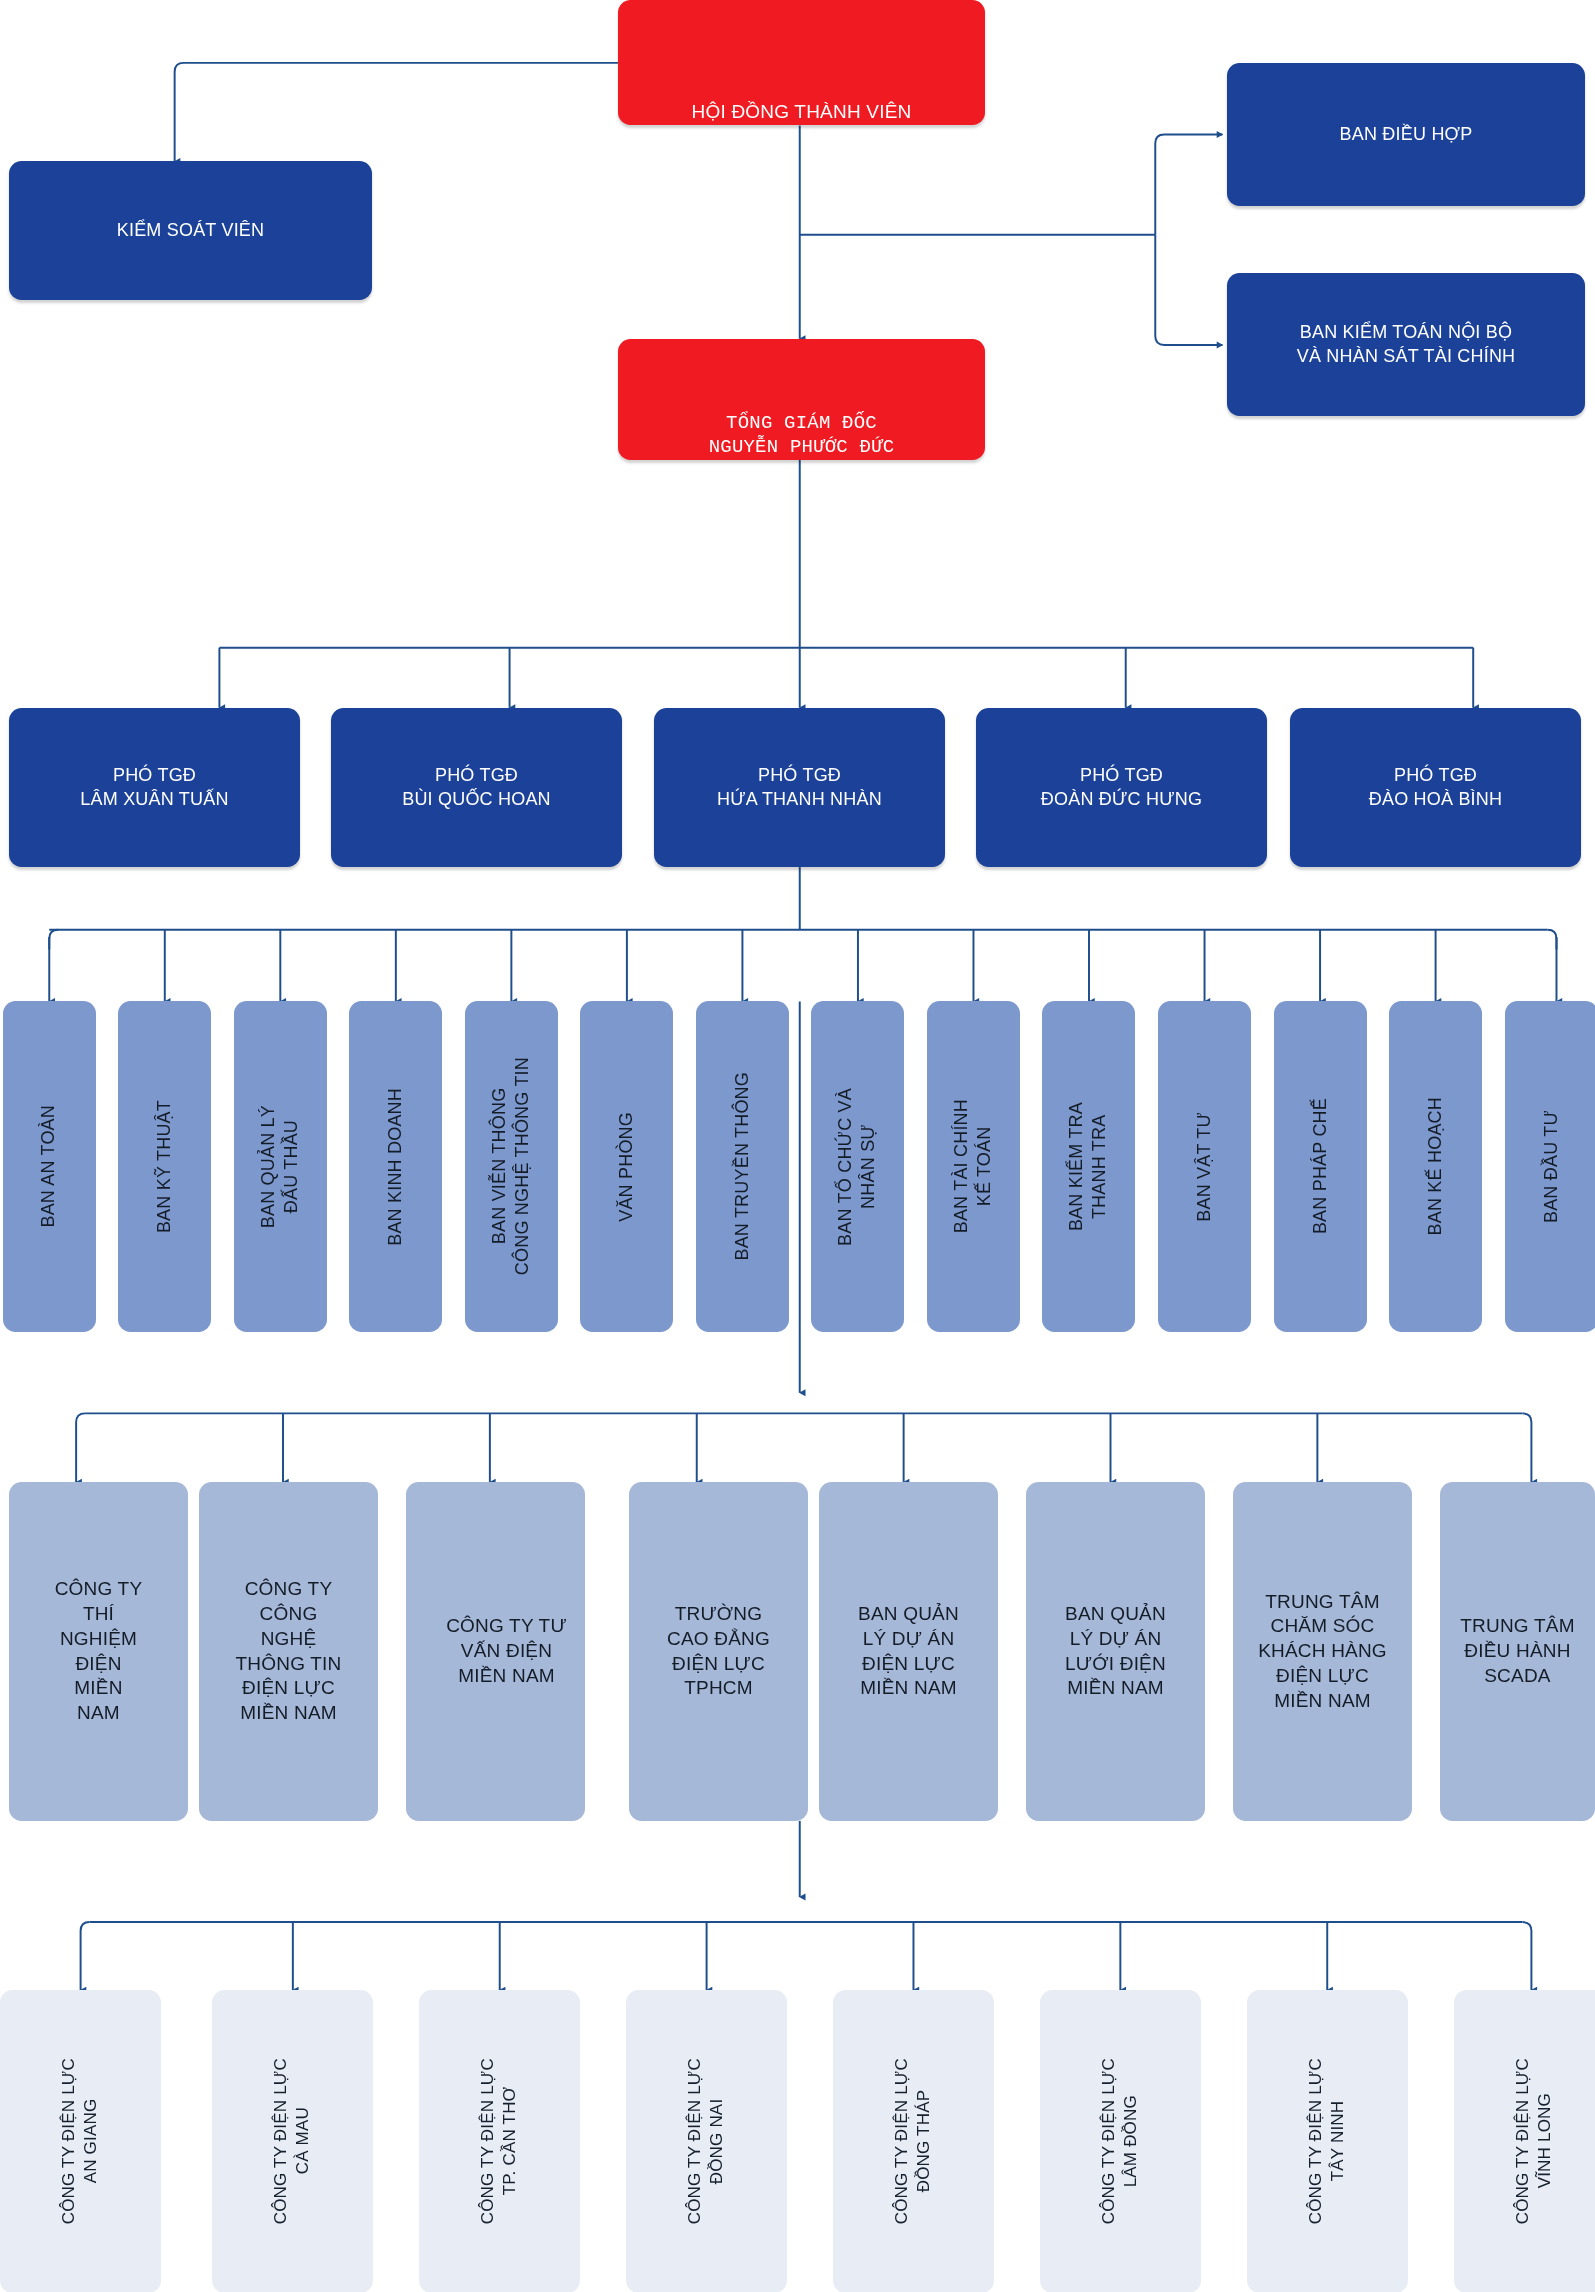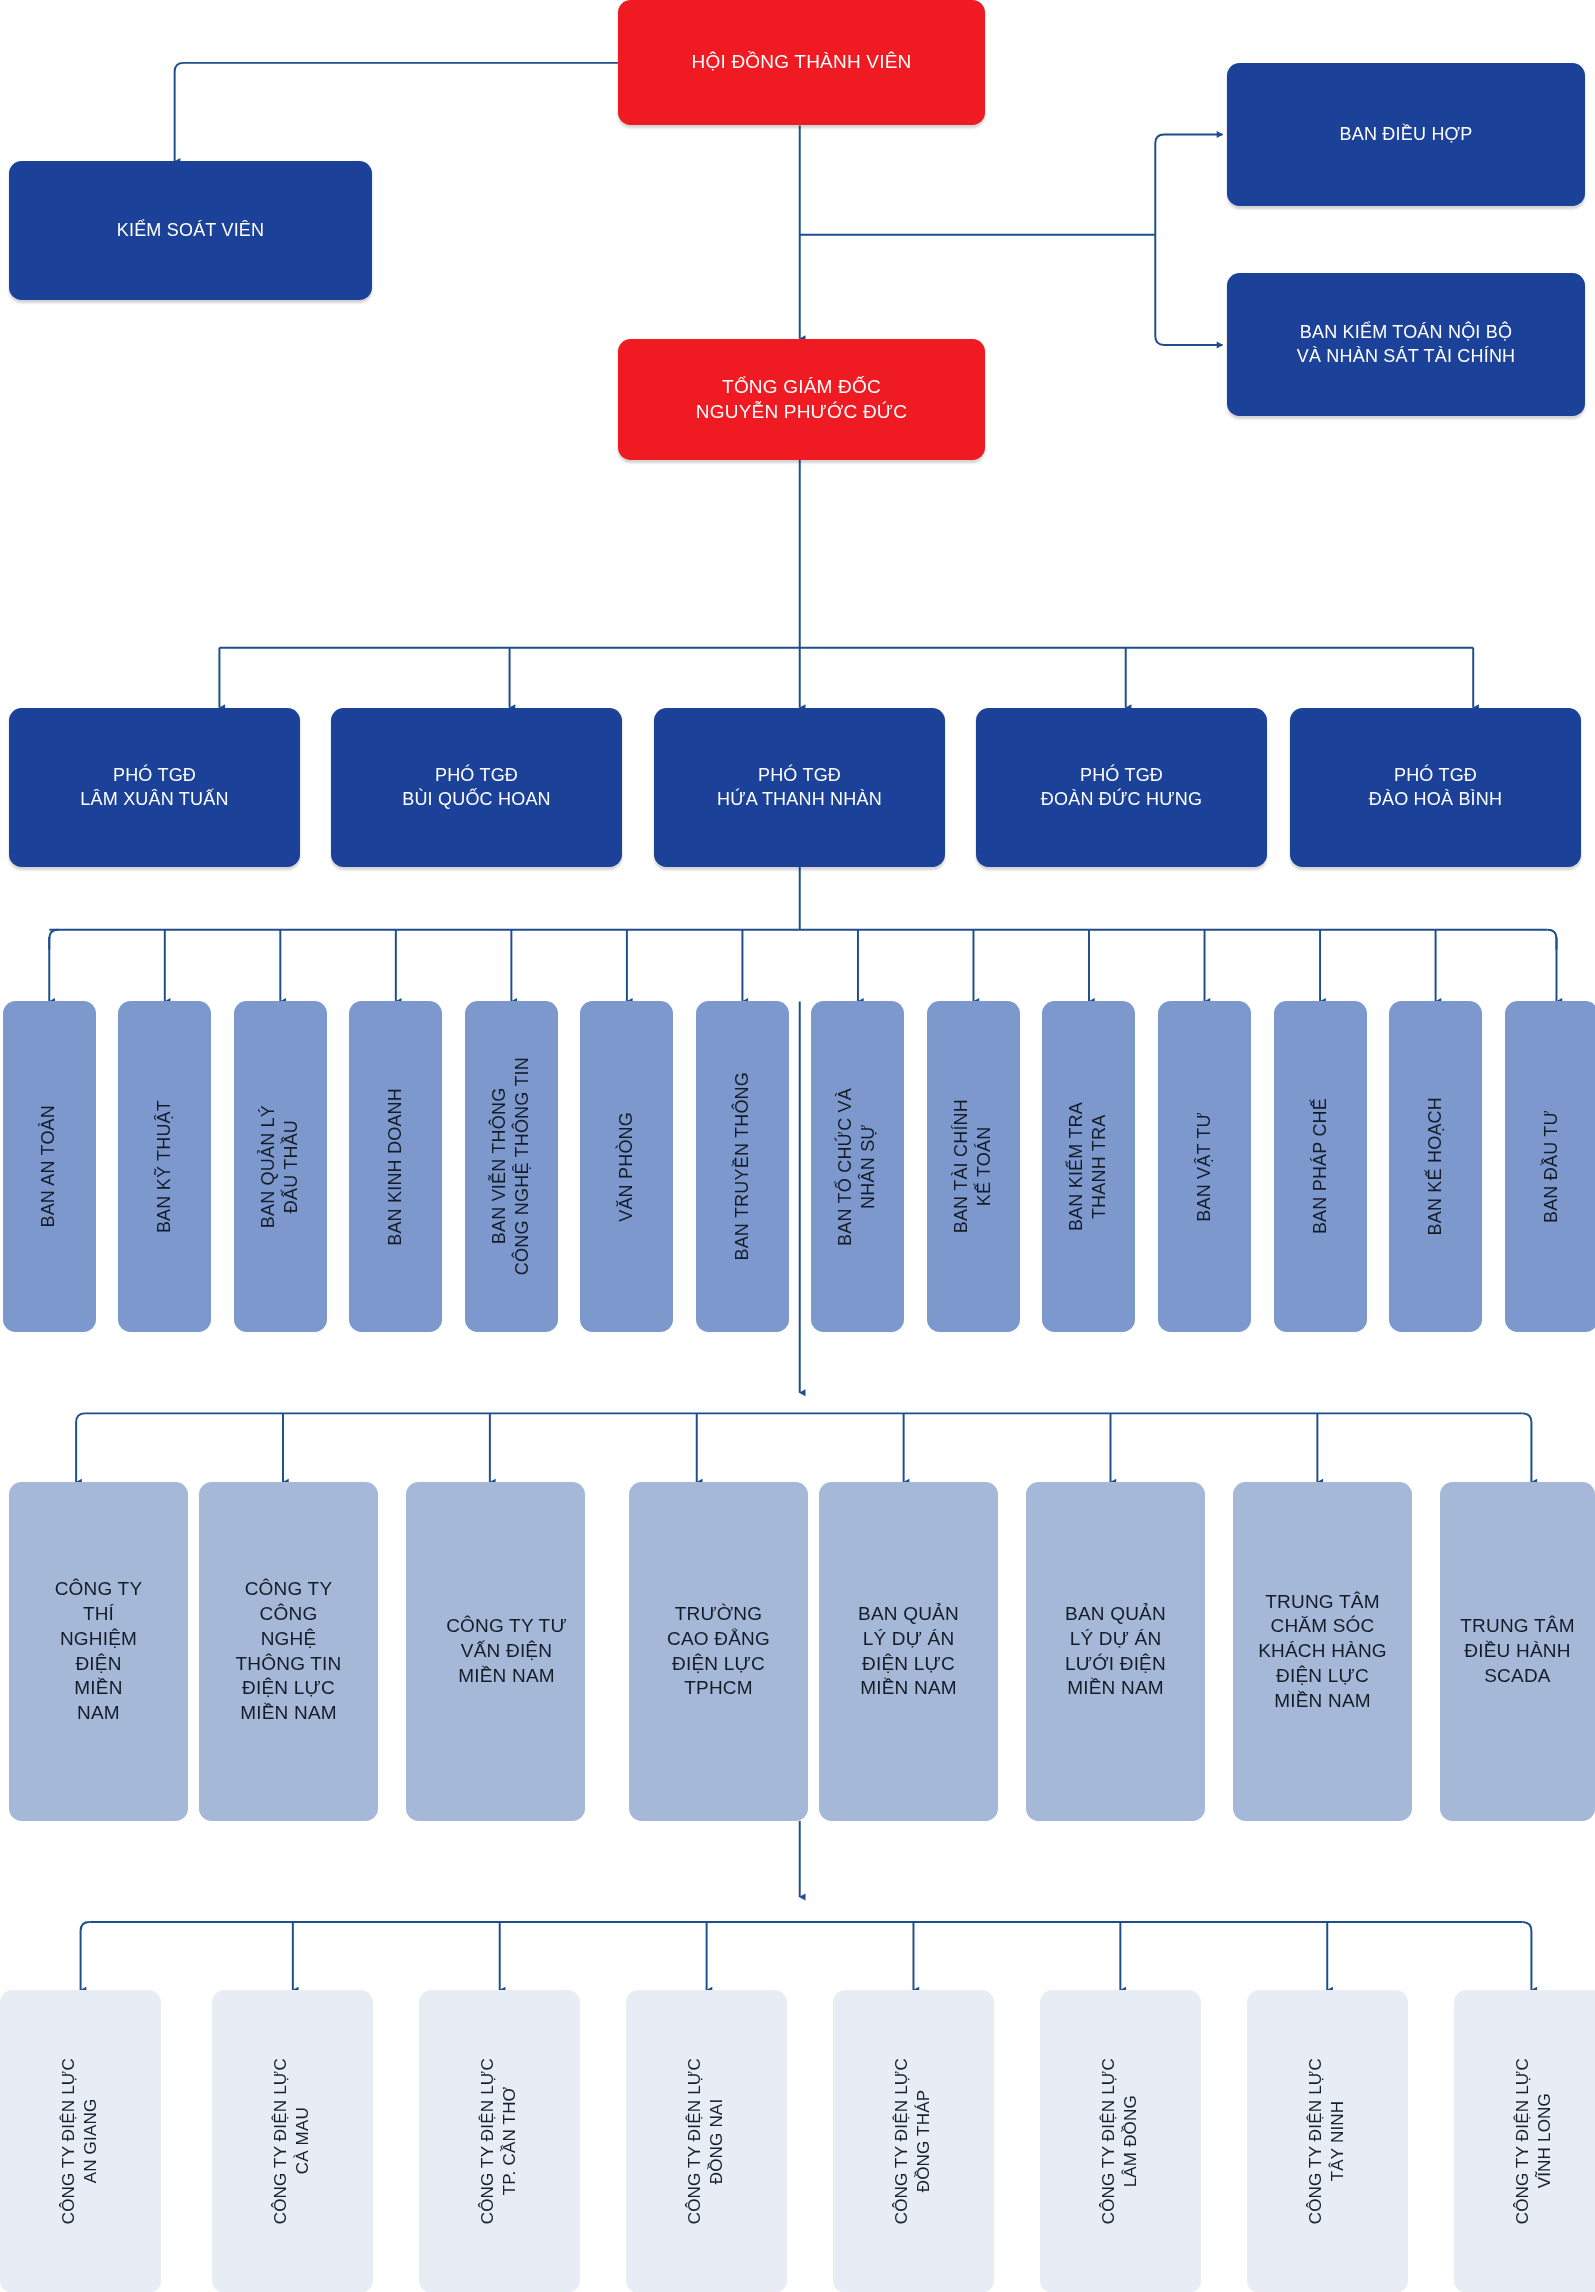--- a/index.html
+++ b/index.html
@@ -26,21 +26,21 @@
   .node .lbl{display:block;white-space:pre-line;}
 
   
   .lvl-red   {background:#f01b22;color:#ffffff;box-shadow:0 2.7px 2.7px rgba(0,0,0,.18);}
   .lvl-navy  {background:#1b4298;color:#ffffff;box-shadow:0 2.7px 2.7px rgba(0,0,0,.18);}
   .lvl-mid   {background:#7c98cc;color:#141c28;}
   .lvl-soft  {background:#a6b8d8;color:#141c28;}
   .lvl-pale  {background:#e8ecf4;color:#16202e;}
 
   
-  .t-top   {font-size:19px;font-weight:400;}
+  .t-top   {font-size:19px;font-weight:400;align-items:flex-end;}
   .t-navy  {font-size:18px;font-weight:400;}
   .t-dept  {font-size:18px;font-weight:400;}
   .t-unit  {font-size:19px;font-weight:400;}
   .t-prov  {font-size:17px;font-weight:400;}
 
   
   .vert .lbl{
     writing-mode:vertical-rl;
     transform:rotate(180deg);
     white-space:pre-line;
@@ -136,21 +136,21 @@
 
   <div class="node lvl-navy t-navy" style="left:1227px;top:63px;width:358px;height:143px;">
     <span class="lbl">BAN ĐIỀU HỢP</span>
   </div>
 
   <div class="node lvl-navy t-navy" style="left:1227px;top:273px;width:358px;height:143px;">
     <span class="lbl">BAN KIỂM TOÁN NỘI BỘ
 VÀ NHÀN SÁT TÀI CHÍNH</span>
   </div>
 
-  <div class="node lvl-red t-top" style="left:618px;top:339px;width:367px;height:121px;">
+  <div class="node lvl-red t-top" style="left:618px;top:339px;width:367px;height:121px;font-family:Liberation Mono, monospace;">
     <span class="lbl">TỔNG GIÁM ĐỐC
 NGUYỄN PHƯỚC ĐỨC</span>
   </div>
 
   <div class="node lvl-navy t-navy" style="left:9px;top:708px;width:291px;height:159px;">
     <span class="lbl">PHÓ TGĐ
 LÂM XUÂN TUẤN</span>
   </div>
   <div class="node lvl-navy t-navy" style="left:331px;top:708px;width:291px;height:159px;">
     <span class="lbl">PHÓ TGĐ

